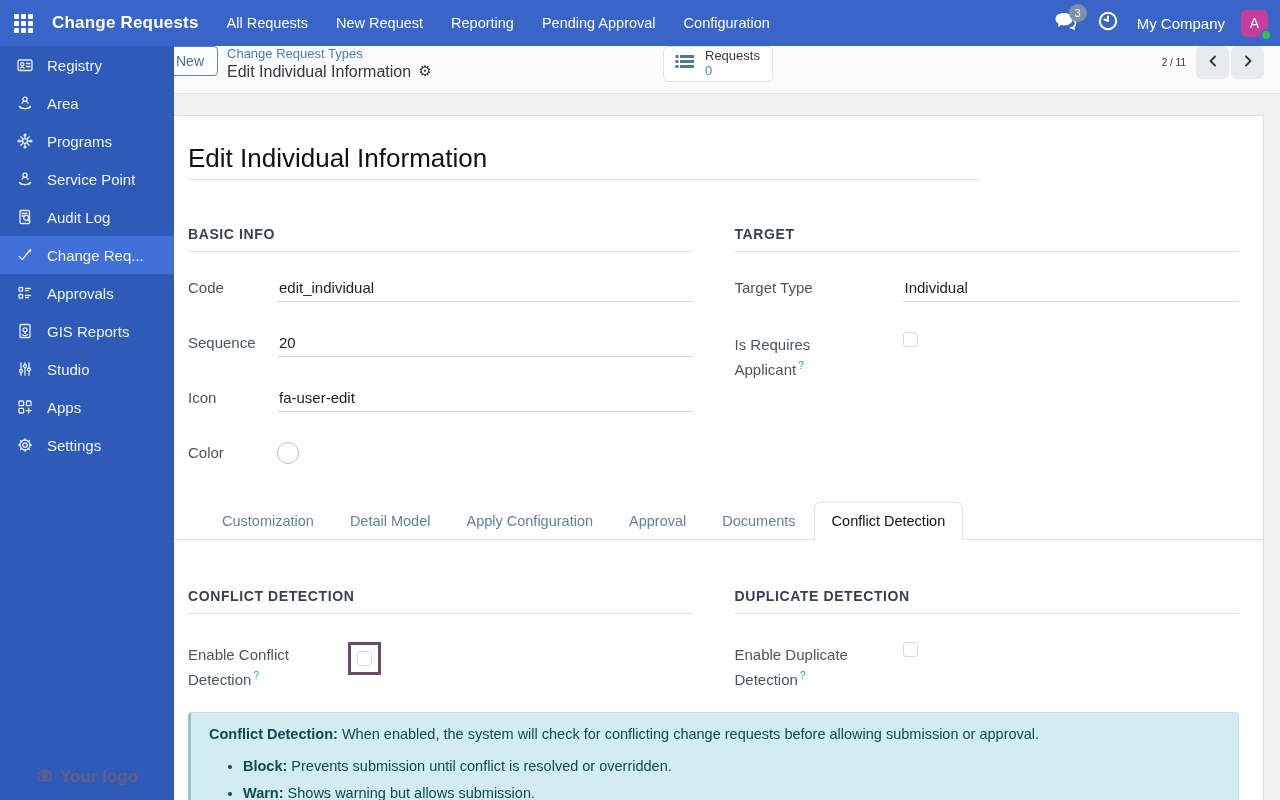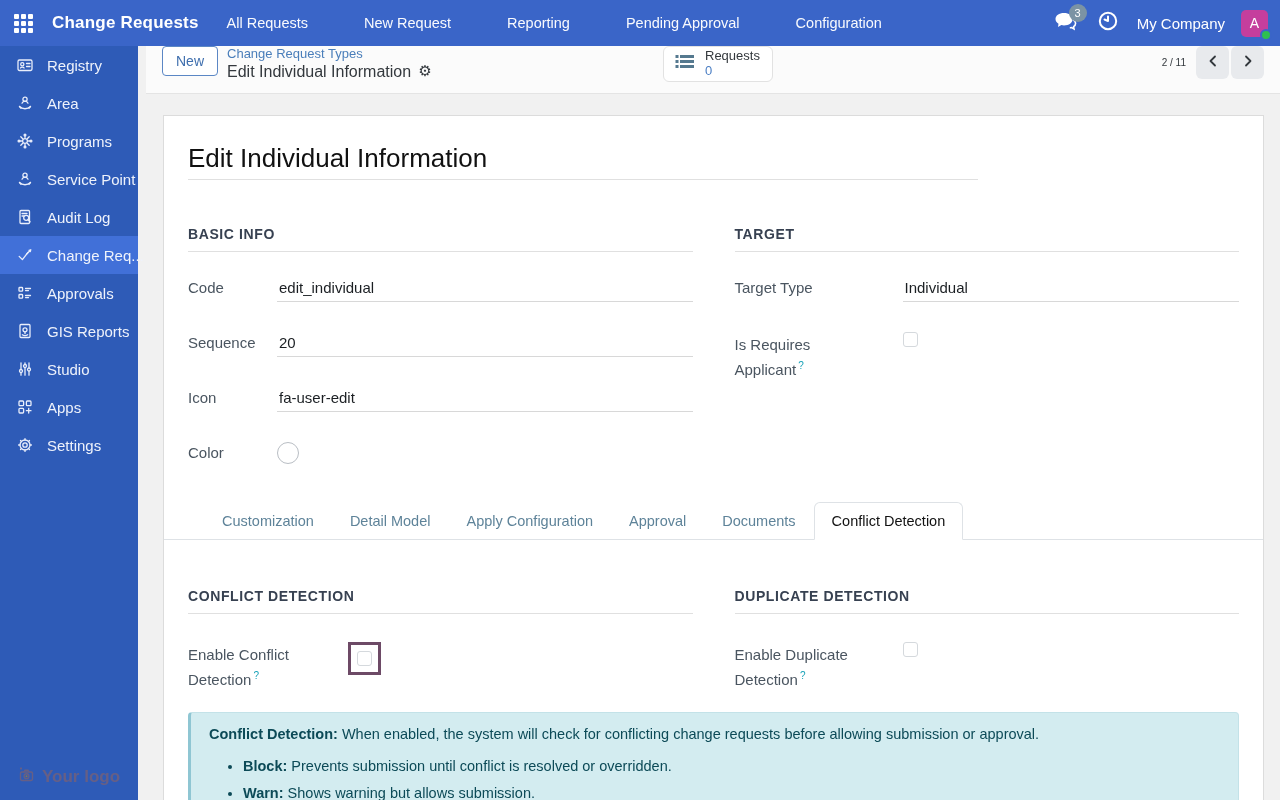--- a/index.html
+++ b/index.html
@@ -7,34 +7,34 @@
   body { font-family:"Liberation Sans", sans-serif; background:#f1f1f1; }
   .screen { position:relative; width:1280px; height:800px; overflow:hidden; }
 
   
   .topbar { position:absolute; left:0; top:0; width:1280px; height:46px; background:#3a65c8;
             display:flex; align-items:center; color:#fff; z-index:30; }
   .grid-btn { width:46px; height:46px; display:flex; align-items:center; justify-content:center; cursor:pointer; }
   .grid-ico { display:grid; grid-template-columns:repeat(3,5px); grid-template-rows:repeat(3,5px); gap:2px; }
   .grid-ico i { background:#fff; border-radius:1px; }
   .app-title { font-size:17px; font-weight:600; margin:0 14px 0 6px; letter-spacing:.2px; }
-  .tmenu { display:flex; align-items:center; height:100%;gap:28px; }
+  .tmenu { display:flex; align-items:center; height:100%; }
   .tmenu-item { padding:0 14px; font-size:14.5px; height:100%; display:flex; align-items:center; cursor:pointer; color:rgba(255,255,255,.97); }
   .tb-right { margin-left:auto; display:flex; align-items:center; gap:8px; padding-right:12px; }
   .tb-icbtn { position:relative; width:34px; height:34px; display:flex; align-items:center; justify-content:center; cursor:pointer; }
   .badge { position:absolute; top:-2px; right:-4px; min-width:18px; height:18px; border-radius:9px; background:#7b93a4;
            color:#fff; font-size:11px; display:flex; align-items:center; justify-content:center; padding:0 4px; }
   .company { font-size:15px; margin:0 8px 0 4px; cursor:pointer; }
   .avatar { position:relative; width:27px; height:27px; border-radius:5px; background:#c53e9d; color:#fff;
             display:flex; align-items:center; justify-content:center; font-size:14px; cursor:pointer; }
   .presence { position:absolute; right:-4px; bottom:-4px; width:12px; height:12px; border-radius:50%;
               background:#2ebf4f; border:2px solid #3a65c8; }
 
   
-  .sidebar { position:absolute; left:0; top:46px; width:138px; height:754px; background:#2e5bb7; z-index:20;
+  .sidebar { position:absolute; left:0; top:46px; width:174px; height:754px; background:#2e5bb7; z-index:20;
              display:flex; flex-direction:column; }
   .sitem { display:flex; align-items:center; gap:12px; height:38px; padding-left:15px; color:#eef2fb;
            font-size:15px; cursor:pointer; white-space:nowrap; }
   .sitem.active { background:#4170d8; }
   .sicon { width:20px; height:20px; flex:none; display:flex; align-items:center; justify-content:center; }
   .sicon svg { stroke:#e9eefb; fill:none; stroke-width:1.3; stroke-linecap:round; stroke-linejoin:round; }
   .slogo { margin-top:auto; margin-bottom:12px; display:flex; align-items:center; justify-content:center; gap:7px;
            color:#6d6080; font-weight:700; font-size:17px; opacity:.9; }
   .slogo svg { stroke:#6d6080; fill:none; stroke-width:1.4; }
 

